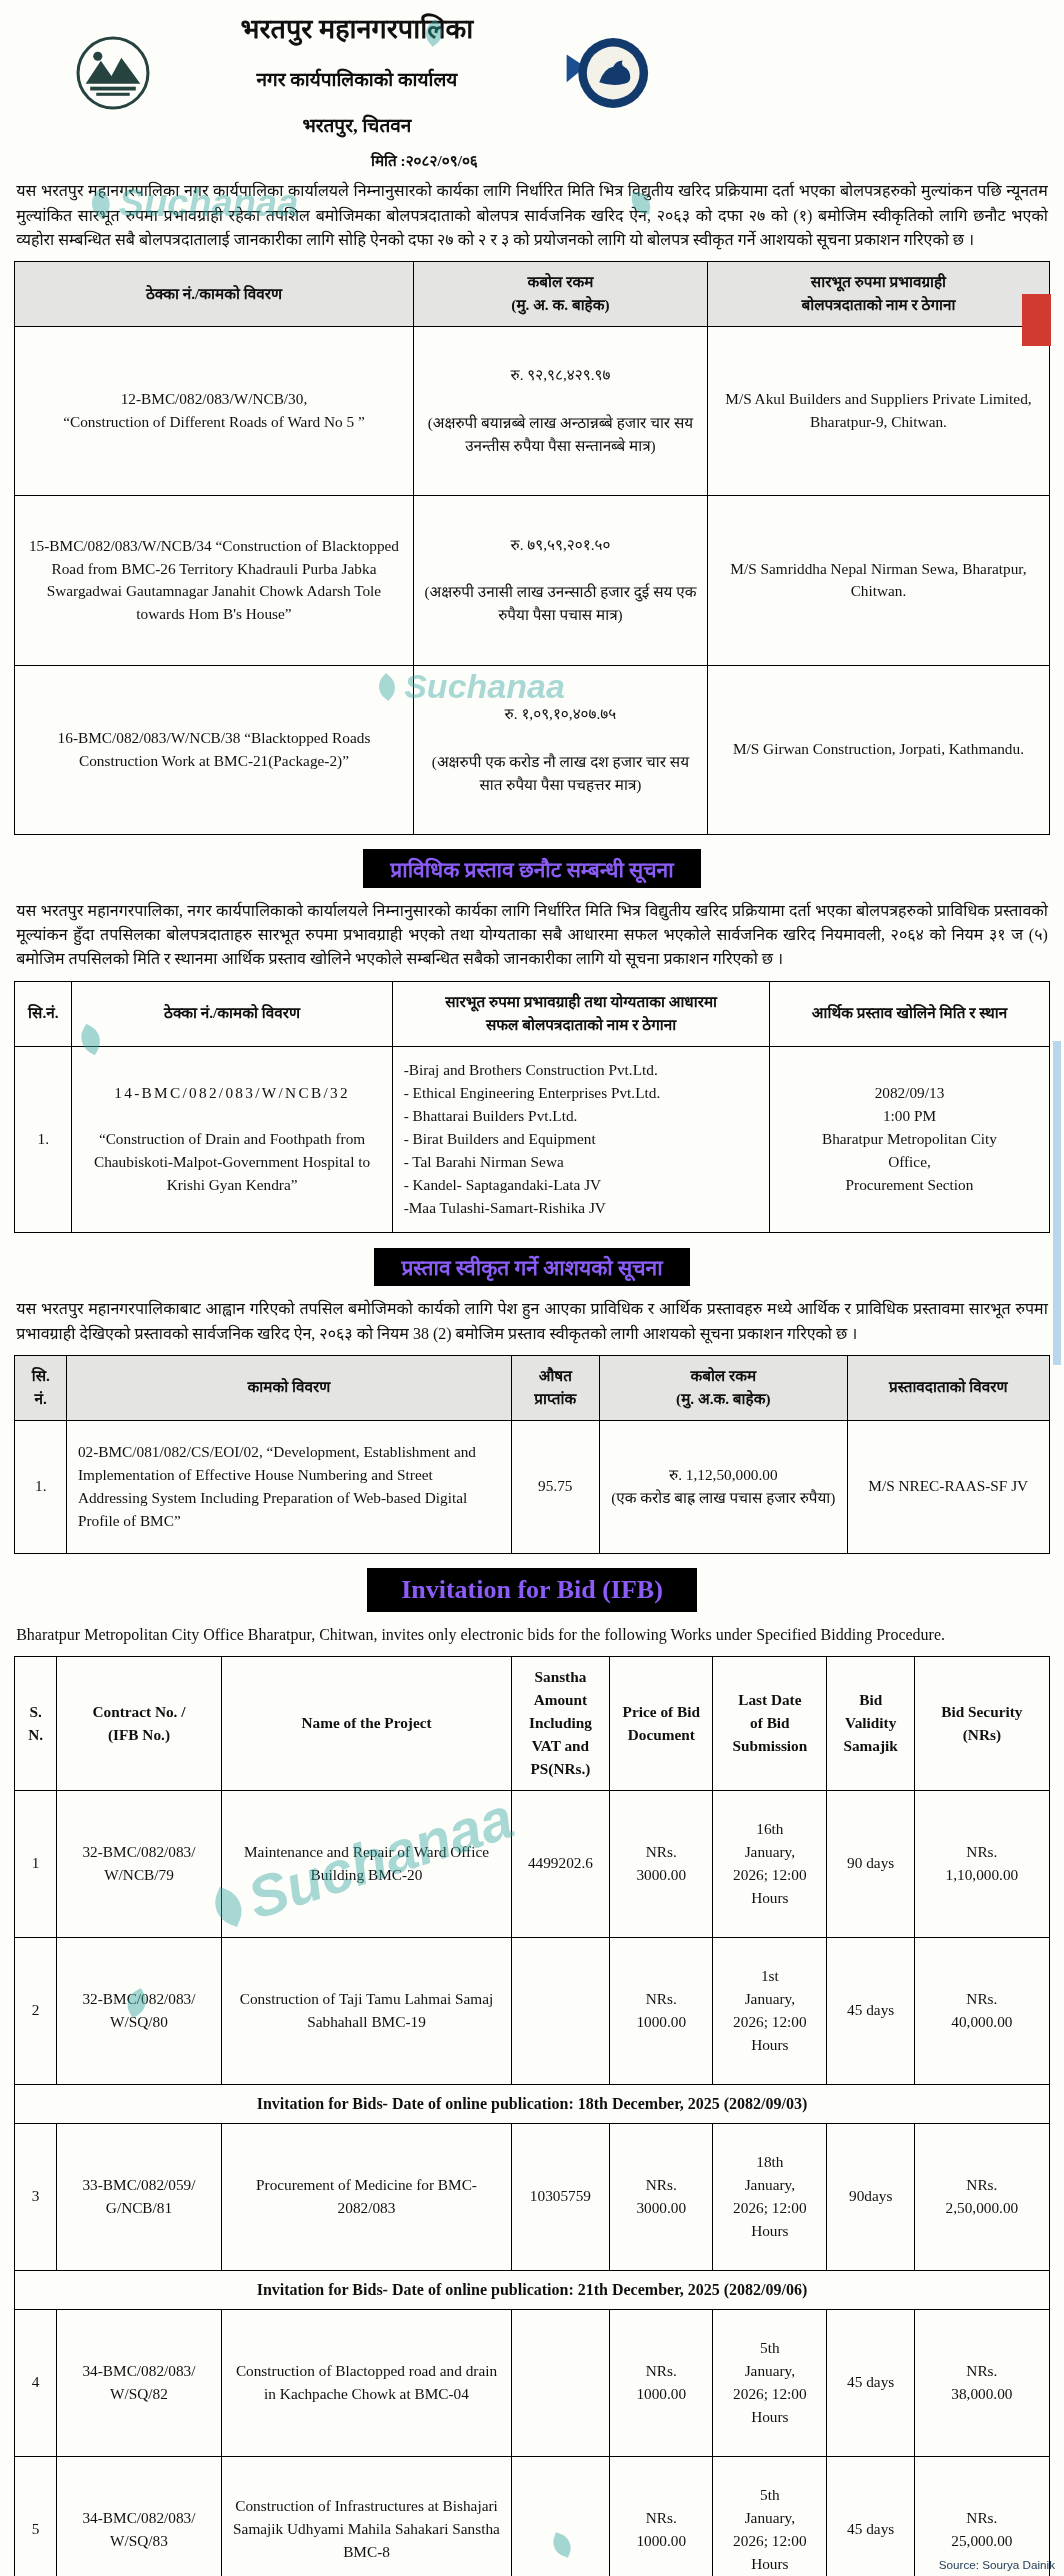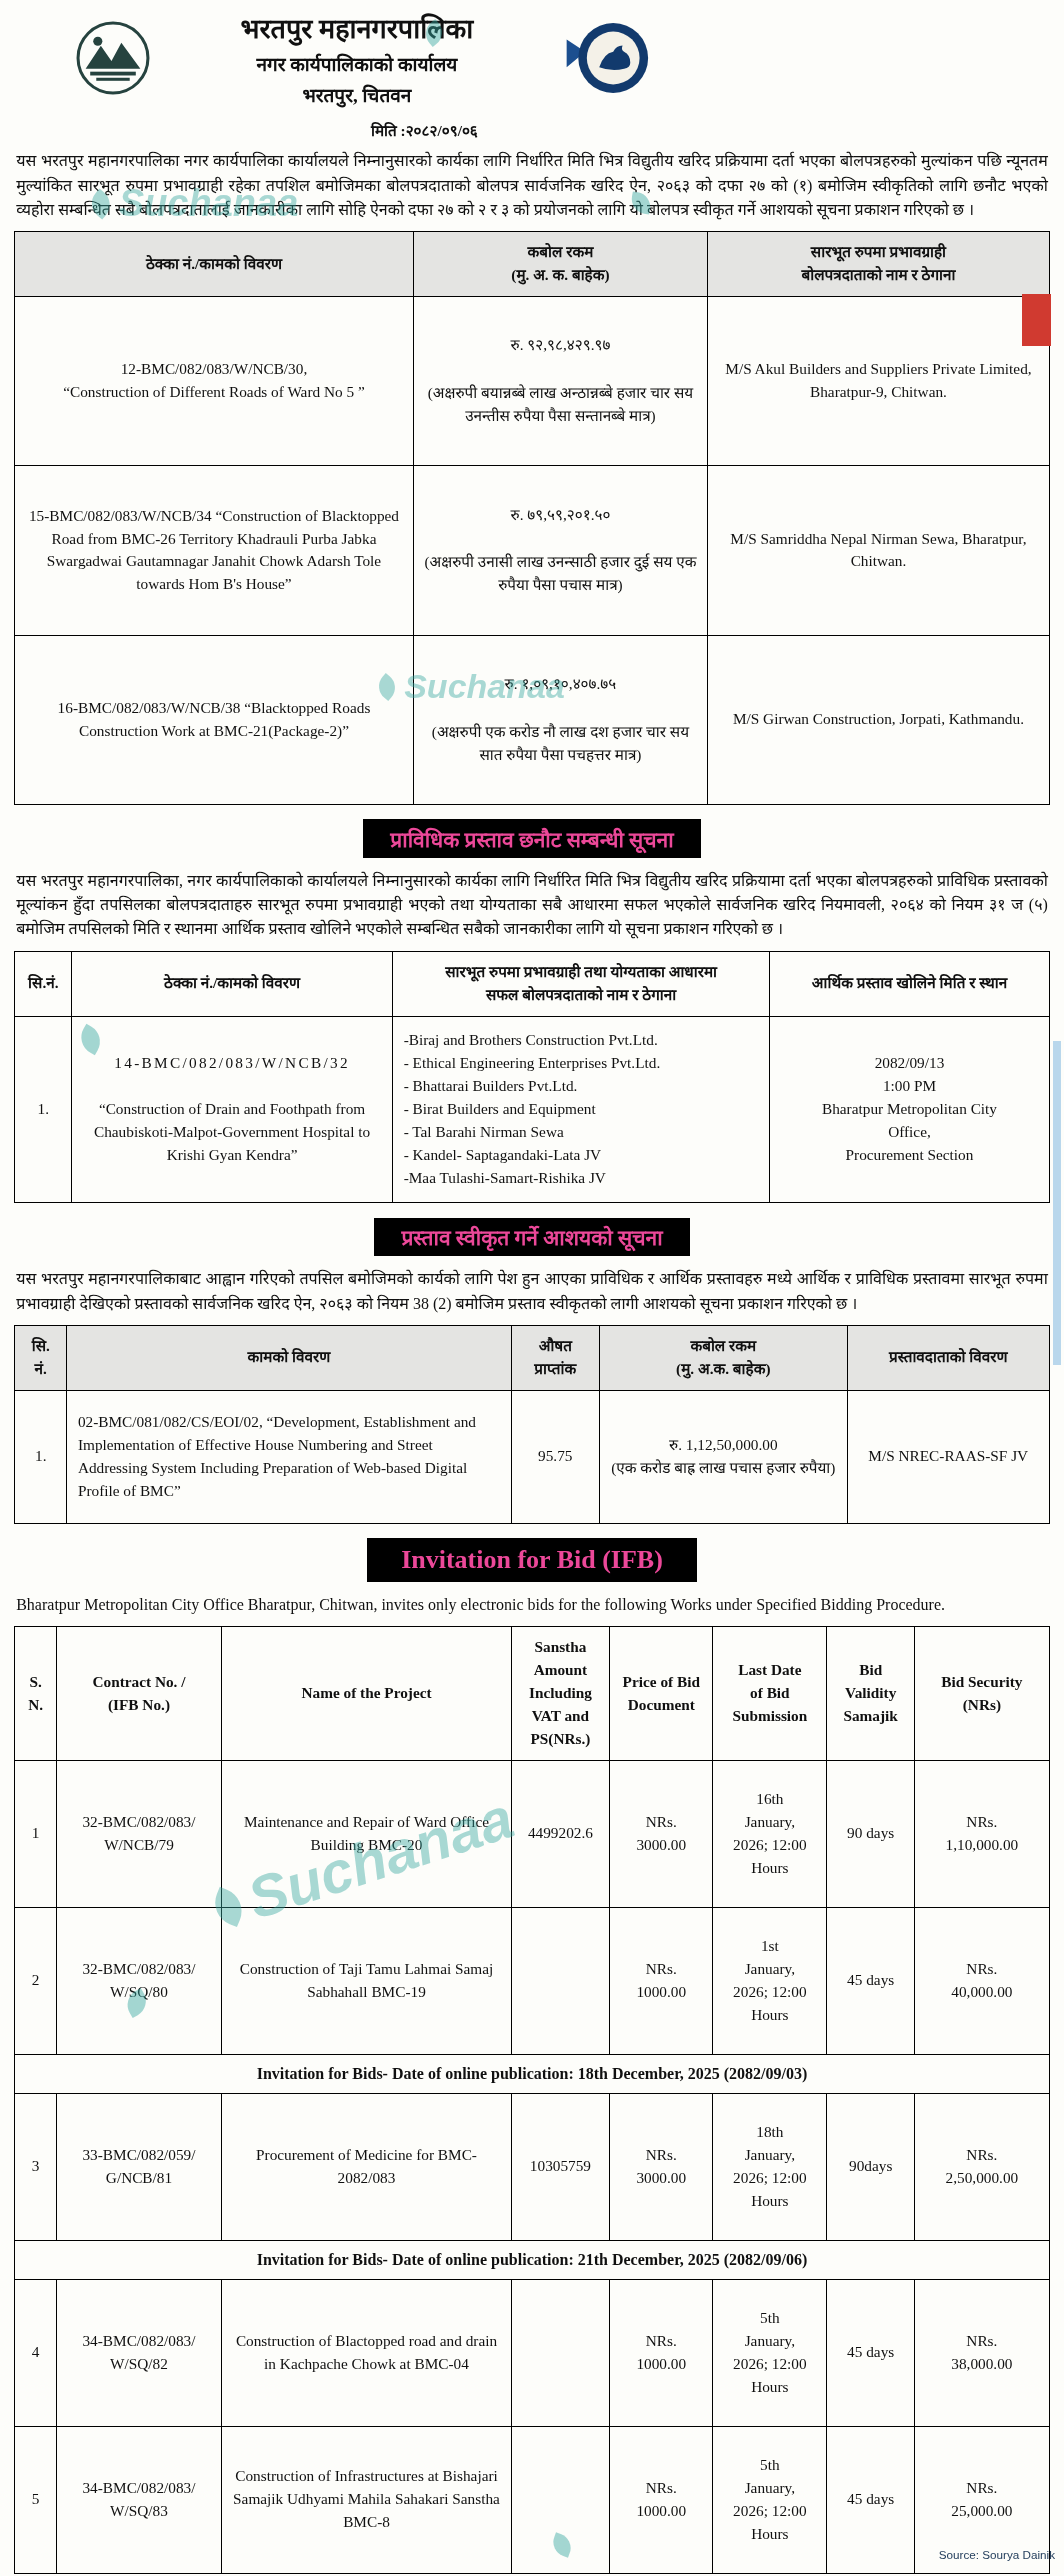--- a/index.html
+++ b/index.html
@@ -14,30 +14,30 @@
     margin: 0 auto;
     background: #fdfdfa;
     padding: 9px 14.4px 12.6px;
     overflow: hidden;
   }
 
   
   .doc-header { display: flex; align-items: center; gap: 29px; width: 577px; margin: 3.6px 0 0 61px; }
   .head-text { flex: 1; text-align: center; }
   .h-title { font-size: 27px; font-weight: bold; line-height: 1.25; }
-  .h-sub   { font-size: 19px; font-weight: bold; margin-top: 5px; }
+  .h-sub   { font-size: 19px; font-weight: bold; margin-top: 20px; }
   .logo { flex: 0 0 auto; }
   .date-line { width: 234px; margin: 12px 0 9px 293px; text-align: center; font-weight: bold; font-size: 15.3px; }
 
   
   .para { font-size: 16px; line-height: 1.52; text-align: justify; margin: 7.2px 1.8px 9px; }
 
   
   .band-wrap { text-align: center; margin: 14.4px 0 10.8px; }
-  .band { display: inline-block; background: #000; color: #ec4899; font-weight: bold; font-size: 21px; padding: 5.4px 27px; }
+  .band { display: inline-block; background: #000; color: #8b5cf6; font-weight: bold; font-size: 21px; padding: 5.4px 27px; }
   .band.big { font-size: 26px; padding: 7.2px 34px; }
 
   
   .tbl { width: 100%; border-collapse: collapse; margin: 5.4px 0 10.8px; }
   .tbl th, .tbl td {
     border: 1.4px solid #000;
     padding: 9px 9px;
     text-align: center;
     vertical-align: middle;
     white-space: pre-line;
@@ -50,21 +50,21 @@
   .t1 tbody td { padding: 14.4px 10.8px; }
   .t2 tbody td { padding: 12.6px 10.8px; }
   .t3 tbody td { padding: 20px 10.8px; }
   .spaced { letter-spacing: 2.3px; }
   .amount-words { margin-top: 1.8px; }
 
   
   .t4 th { padding: 9px 5.4px; }
   .t4 tr.data > td { padding: 27px 7.2px; }
   .t4 td.sec { font-weight: bold; font-size: 16px; padding: 7.2px 5.4px; }
-  .source { position: absolute; right: 9px; bottom: 15px; font-size: 11.7px; color: #27415e; font-family: "Liberation Sans", sans-serif; }
+  .source { position: absolute; right: 9px; bottom: 5px; font-size: 11.7px; color: #27415e; font-family: "Liberation Sans", sans-serif; }
 
   
   .wm {
     position: absolute; display: flex; align-items: center;
     color: #35a79f; opacity: .42; pointer-events: none;
     font-family: "Liberation Sans", sans-serif; font-style: italic; font-weight: bold;
     z-index: 3;
   }
   .wm .leaf { display: inline-block; background: #35a79f; border-radius: 0 75% 0 75%; transform: rotate(40deg); margin-right: 7.2px; }
   .wm-1 { left: 90px; top: 182px; font-size: 38px; }

